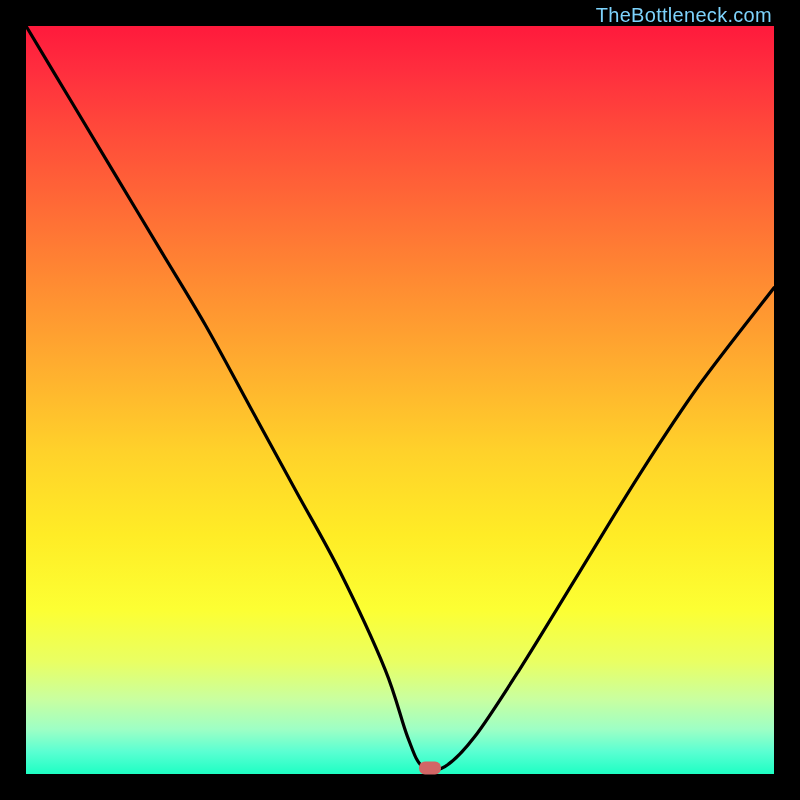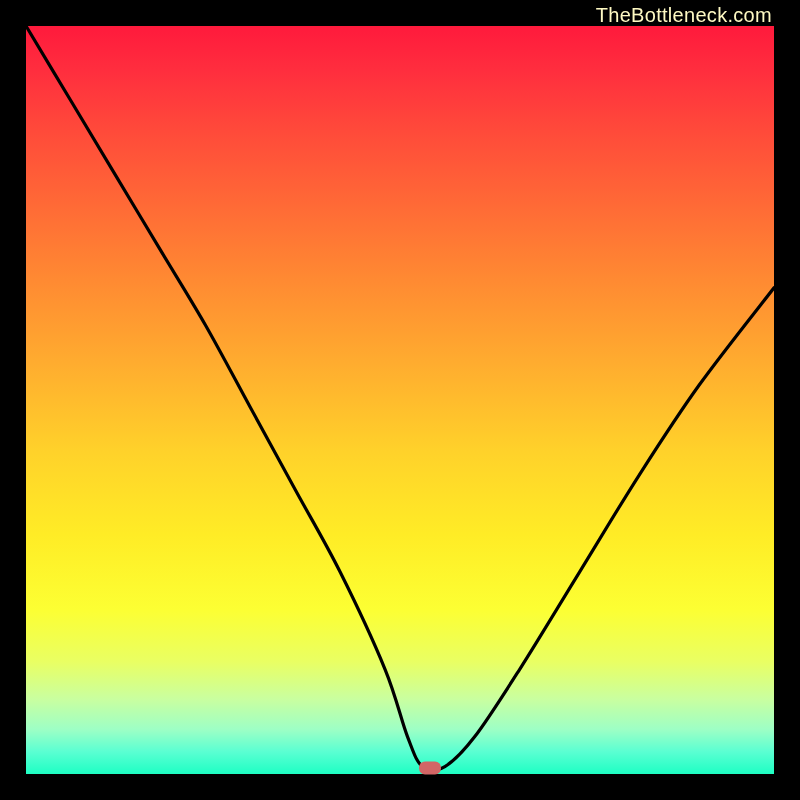--- a/index.html
+++ b/index.html
@@ -56,21 +56,21 @@
     width: 22px;
     height: 13px;
     border-radius: 6px;
     background: #d26666;
     transform: translate(-50%, -50%);
   }
   .watermark {
     position: absolute;
     top: 4px;
     right: 28px;
-    color: #fef9c3;
+    color: #7dd3fc;
     font-size: 20px;
     font-weight: 500;
     letter-spacing: 0.3px;
   }
 </style>
 </head>
 <body>
 
 <div class="frame">
   <div class="watermark">TheBottleneck.com</div>

